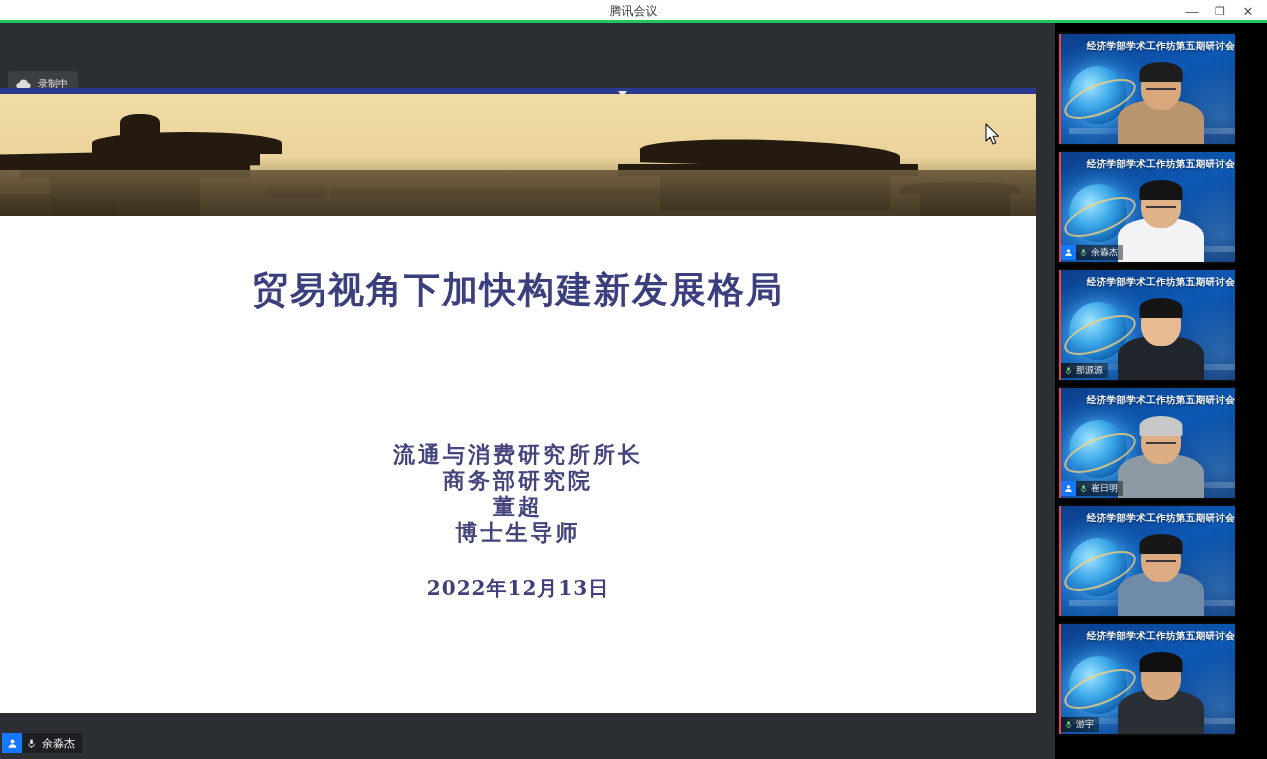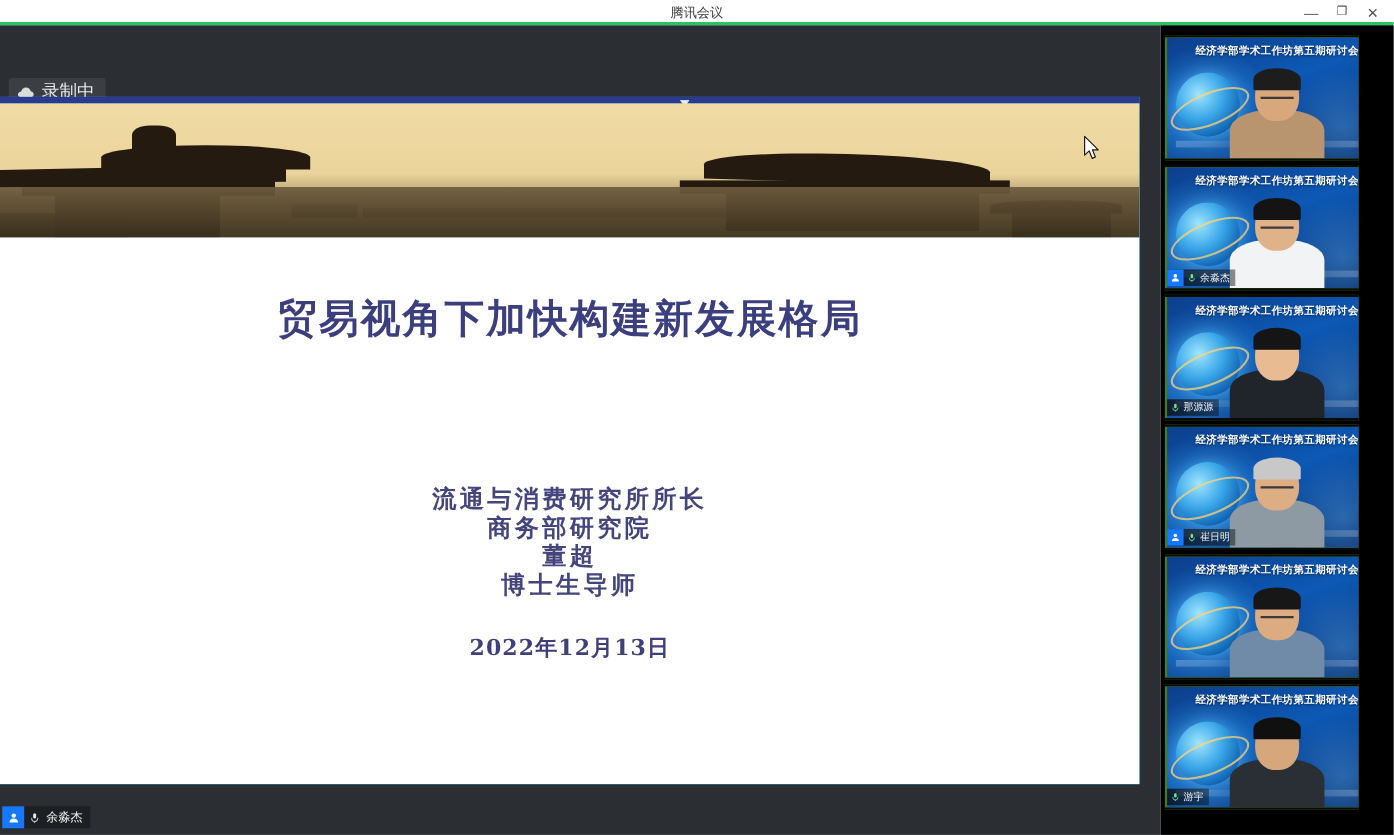--- a/index.html
+++ b/index.html
@@ -20,25 +20,25 @@
   
   #stage{ position:absolute; left:0; top:23px; width:1055px; height:736px;
     background:#2b2f33; }
 
   
   #rec-pill{ position:absolute; left:8px; top:48px; height:26px;
     background:#3b3f44; border-radius:3px; padding:0 10px 0 8px;
     display:flex; align-items:center; gap:7px; }
   #rec-cloud{ width:15px; height:10px; position:relative; display:block; }
   #rec-cloud svg{ display:block; }
-  #rec-label{ font-size:16px; color:#e8e8e8; line-height:26px; }
+  #rec-label{ font-size:10px; color:#e8e8e8; line-height:26px; }
 
   
   #slide{ position:absolute; left:0; top:65px; width:1036px; height:625px;
-    background:#0ea5e9; overflow:hidden; }
+    background:#84cc16; overflow:hidden; }
   #slide-topbar{ position:absolute; left:0; top:0; width:1036px; height:6px;
     background:#2b3a8f; }
   #slide-topbar::after{ content:""; position:absolute; left:618px; top:3px;
     width:9px; height:6px; background:#e9e9e9;
     clip-path:polygon(0 0,100% 0,50% 100%); }
   #slide-banner{ position:absolute; left:0; top:6px; width:1036px; height:122px;
     overflow:hidden;
     background:
       linear-gradient(to bottom, rgba(0,0,0,0) 52%, rgba(40,28,10,0.35) 74%, rgba(25,17,6,0.18) 100%),
       linear-gradient(to bottom,#f0dba6 0%,#ecd59c 45%,#e6cf96 100%); }
@@ -68,21 +68,21 @@
     display:flex; align-items:center; justify-content:center; }
   #self-chip .mic{ width:18px; height:20px; display:flex; align-items:center;
     justify-content:center; }
   #self-chip .nm{ font-size:11px; color:#f0f0f0; padding:0 7px 0 2px;
     line-height:20px; }
 
   
   #filmstrip{ position:absolute; left:1055px; top:23px; width:212px; height:736px;
     background:#000000; padding:9px 4px 0 4px; }
   .tile{ position:relative; width:176px; height:114px; margin:0 0 4px 0;
-    background:#4d7c0f; overflow:hidden;
+    background:#ef4444; overflow:hidden;
     border-top:2px solid #0a0a0a; border-bottom:2px solid #0a0a0a; }
   .tile-video{ position:absolute; left:2px; top:0; width:200px; height:110px;
     overflow:hidden;
     background:
       radial-gradient(circle at 18% 62%, rgba(80,190,255,.55) 0%, rgba(80,190,255,0) 34%),
       radial-gradient(circle at 80% 75%, rgba(120,205,255,.30) 0%, rgba(120,205,255,0) 30%),
       linear-gradient(160deg,#0c3f8c 0%,#0d59b5 42%,#0a3f8e 72%,#082d68 100%); }
   .tile-head{ position:absolute; left:0; top:6px; width:100%; text-align:center;
     font-size:9.5px; font-weight:bold; color:#ffffff; letter-spacing:.4px;
     text-shadow:0 1px 2px rgba(0,0,0,.55);

